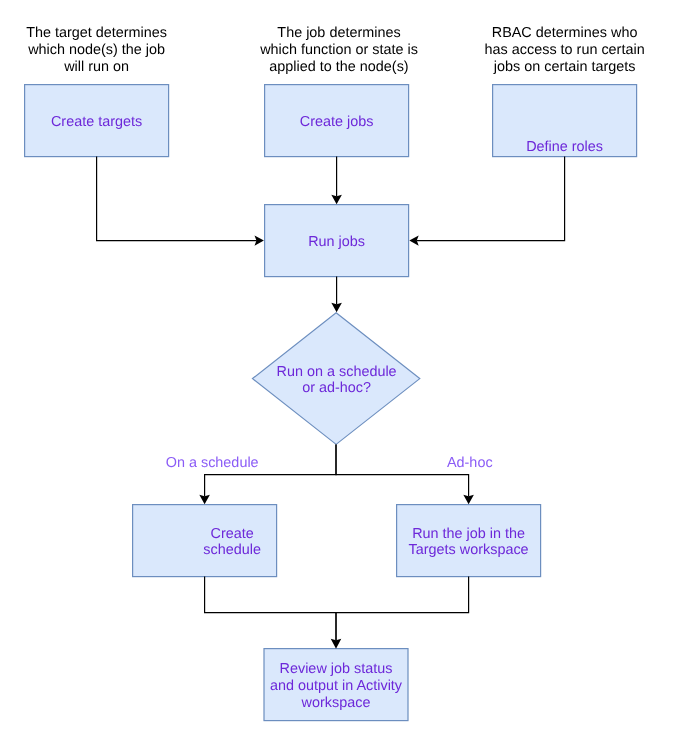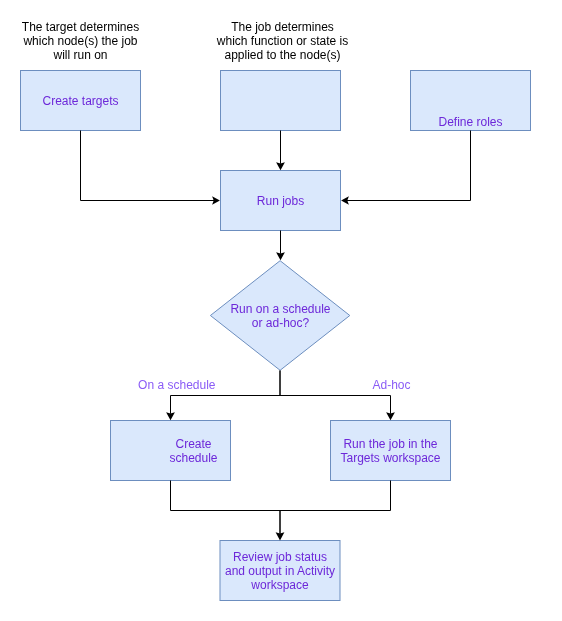--- a/index.html
+++ b/index.html
@@ -93,25 +93,31 @@
       <path d="M 280.0 540.6 L 275.6 532.2 L 280.0 533.6 L 284.4 532.2 Z"></path>
     </g>
   </svg>
 
   <div class="caption" style="left:208px; top:19.7px; width:149px;">The job determines
 which function or state is
 applied to the node(s)</div>
   <div class="caption" style="left:20px; top:19.7px; width:121px;">The target determines
 which node(s) the job
 will run on</div>
+  <div class="caption" style="left:396px; top:19.7px; width:149px;">RBAC determines who
+has access to run certain
+jobs on certain targets</div>
 
   <div class="node" style="left:20px; top:70px; width:121px; height:61px;">
     <span>Create targets</span>
   </div>
 
+  <div class="node" style="left:220px; top:70px; width:121px; height:61px;">
+    <span>Create jobs</span>
+  </div>
 
   <div class="node" style="left:410px; top:70px; width:121px; height:61px;margin-top:21px;">
     <span>Define roles</span>
   </div>
 
   <div class="node" style="left:220px; top:170px; width:121px; height:61px;">
     <span>Run jobs</span>
   </div>
 
   <div class="node" style="left:210px; top:260px; width:141px; height:111px;">

